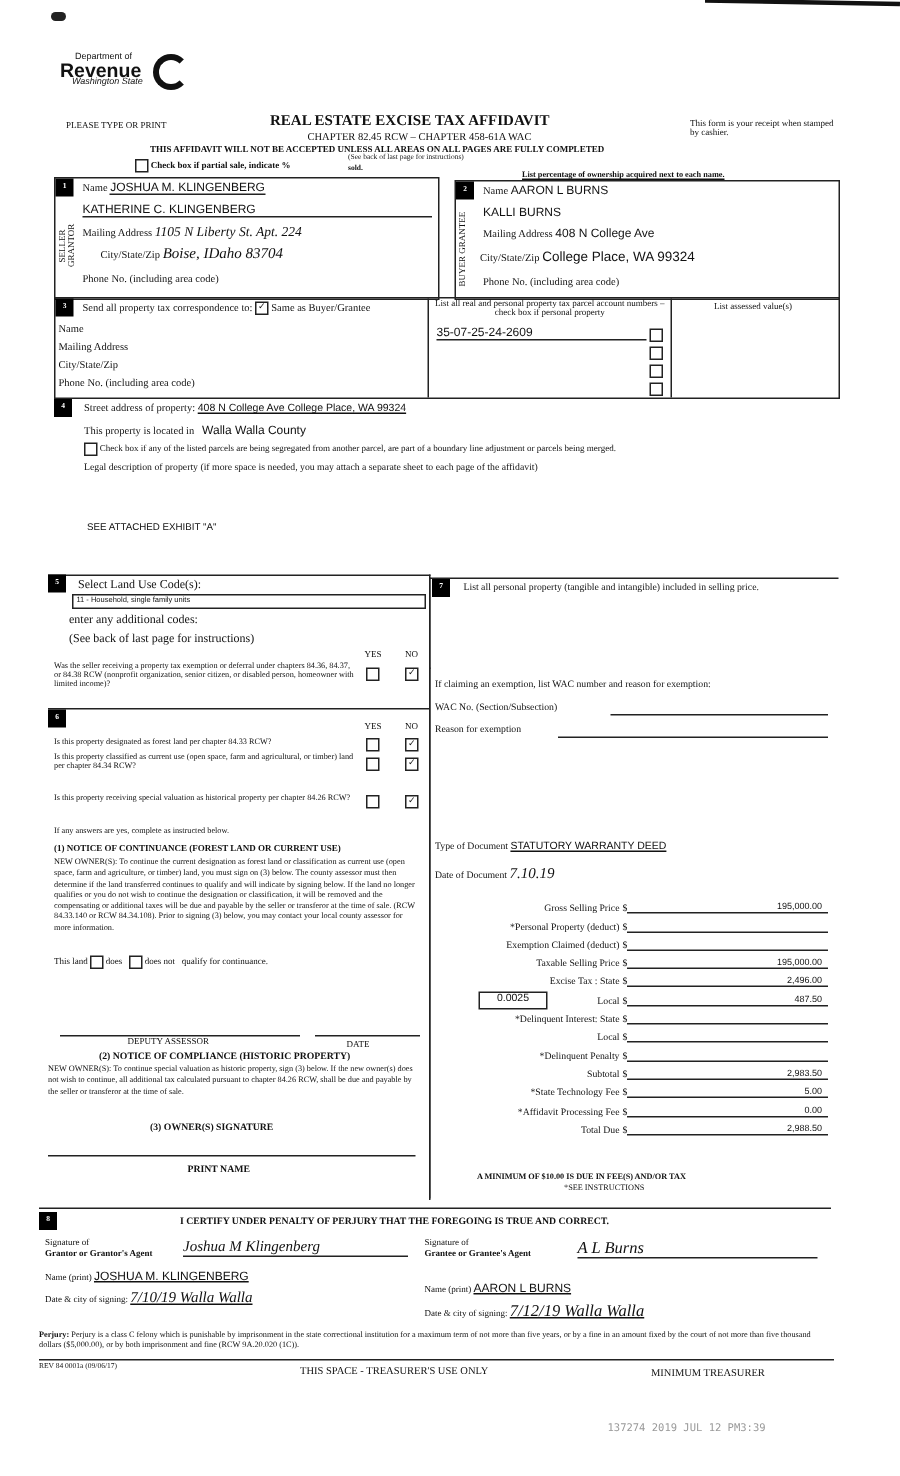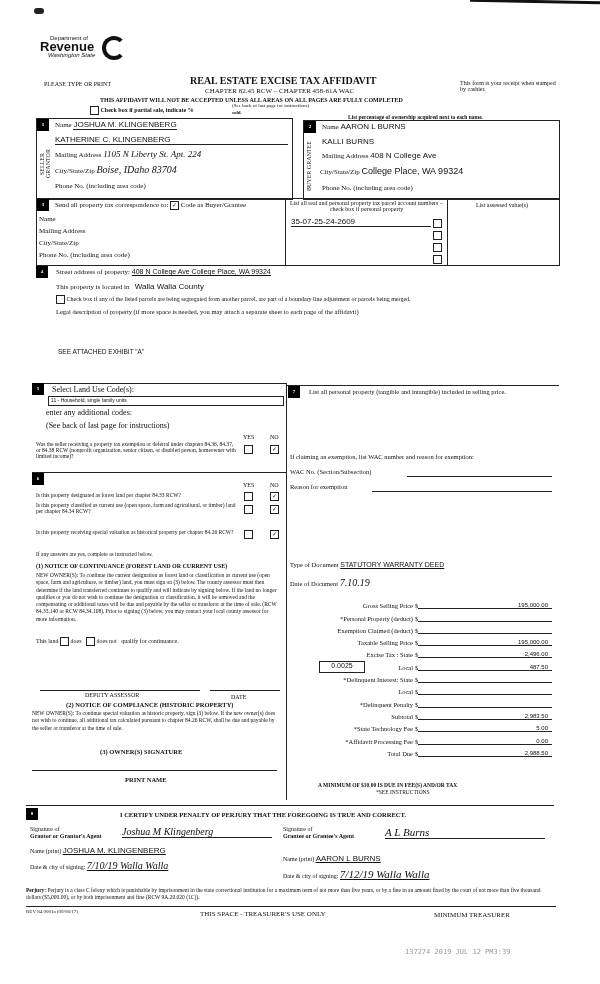--- a/index.html
+++ b/index.html
@@ -25,55 +25,55 @@
 <div class="abs" style="left:470px;top:0;width:130px;height:3px;background:#111;transform:rotate(1deg);"></div>
 
 <div class="abs sans" style="left:40px;top:35px;">
   <div style="font-size:6px;margin-left:10px;">Department of</div>
   <div style="font-size:13px;font-weight:bold;line-height:11px;">Revenue</div>
   <div style="font-size:6px;font-style:italic;margin-left:8px;">Washington State</div>
 </div>
 <div class="abs" style="left:102px;top:36px;width:16px;height:16px;border:4px solid #111;border-radius:50%;border-right-color:transparent;"></div>
 
 <div class="abs" style="left:44px;top:81px;font-size:6px;">PLEASE TYPE OR PRINT</div>
-<div class="abs b" style="left:190px;top:75px;font-size:10px;">REAL ESTATE EXCISE TAX AFFIDAVIT</div>
+<div class="abs b" style="left:180px;top:75px;font-size:10px;">REAL ESTATE EXCISE TAX AFFIDAVIT</div>
 <div class="abs" style="left:205px;top:87px;font-size:7px;">CHAPTER 82.45 RCW – CHAPTER 458-61A WAC</div>
 <div class="abs" style="left:460px;top:80px;width:100px;font-size:6px;">This form is your receipt when stamped by cashier.</div>
 <div class="abs b" style="left:100px;top:97px;font-size:6px;">THIS AFFIDAVIT WILL NOT BE ACCEPTED UNLESS ALL AREAS ON ALL PAGES ARE FULLY COMPLETED</div>
 <div class="abs" style="left:90px;top:106px;font-size:6px;font-weight:bold;">
   <span class="cb"></span>
   <span>Check box if partial sale, indicate %</span>
 </div>
 <div class="abs" style="left:232px;top:103px;font-size:5px;">(See back of last page for instructions)</div>
 <div class="abs" style="left:232px;top:110px;font-size:5px;font-weight:bold;">sold.</div>
 <div class="abs b u" style="left:348px;top:114px;font-size:5.5px;">List percentage of ownership acquired next to each name.</div>
 
 <div class="blk" style="left:36px;top:118px;width:255px;height:80px;">
   <div class="abs num" style="left:0;top:0;">1</div>
   <div class="abs vert" style="left:2px;top:20px;height:50px;width:10px;">SELLER GRANTOR</div>
   <div class="abs" style="left:18px;top:1px;width:233px;"><span>Name</span> <span class="fill line">JOSHUA M. KLINGENBERG</span></div>
   <div class="abs fill line" style="left:18px;top:16px;width:233px;">KATHERINE C. KLINGENBERG</div>
   <div class="abs" style="left:18px;top:30px;width:233px;"><span>Mailing Address</span> <span class="hand" style="font-size:9px;">1105 N Liberty St. Apt. 224</span></div>
-  <div class="abs" style="left:18px;top:45px;width:233px;"><span>City/State/Zip</span> <span class="hand" style="font-size:10px;">Boise, IDaho 83704</span></div>
+  <div class="abs" style="left:30px;top:45px;width:233px;"><span>City/State/Zip</span> <span class="hand" style="font-size:10px;">Boise, IDaho 83704</span></div>
   <div class="abs" style="left:18px;top:63px;">Phone No. (including area code)</div>
 </div>
 
 <div class="blk" style="left:303px;top:120px;width:255px;height:78px;">
   <div class="abs num" style="left:0;top:0;">2</div>
   <div class="abs vert" style="left:2px;top:20px;height:50px;width:10px;">BUYER GRANTEE</div>
   <div class="abs" style="left:18px;top:1px;"><span>Name</span> <span class="fill">AARON L BURNS</span></div>
   <div class="abs fill" style="left:18px;top:16px;">KALLI BURNS</div>
   <div class="abs" style="left:18px;top:30px;"><span>Mailing Address</span> <span class="fill">408 N College Ave</span></div>
   <div class="abs" style="left:16px;top:45px;"><span>City/State/Zip</span> <span class="fill" style="font-size:9px;">College Place, WA  99324</span></div>
   <div class="abs" style="left:18px;top:63px;">Phone No. (including area code)</div>
 </div>
 
 <div class="blk" style="left:36px;top:198px;width:522px;height:66px;">
   <div class="abs num" style="left:0;top:0;">3</div>
-  <div class="abs" style="left:18px;top:2px;"><span>Send all property tax correspondence to:</span> <span class="cb">✓</span> <span>Code as Buyer/Grantee</span></div>
+  <div class="abs" style="left:18px;top:2px;"><span>Send all property tax correspondence to:</span> <span class="cb">✓</span> <span>Same as Buyer/Grantee</span></div>
   <div class="abs" style="left:2px;top:16px;">Name</div>
   <div class="abs" style="left:2px;top:28px;">Mailing Address</div>
   <div class="abs" style="left:2px;top:40px;">City/State/Zip</div>
   <div class="abs" style="left:2px;top:52px;">Phone No. (including area code)</div>
   <div class="abs" style="left:248px;top:0;width:1px;height:66px;background:#222;"></div>
   <div class="abs" style="left:252px;top:1px;width:155px;font-size:6px;text-align:center;">List all real and personal property tax parcel account numbers – check box if personal property</div>
   <div class="abs" style="left:410px;top:0;width:1px;height:66px;background:#222;"></div>
   <div class="abs" style="left:415px;top:3px;width:100px;font-size:6px;text-align:center;">List assessed value(s)</div>
   <div class="abs fill line" style="left:254px;top:18px;width:140px;">35-07-25-24-2609</div>
   <span class="abs cb" style="left:396px;top:20px;"></span>

